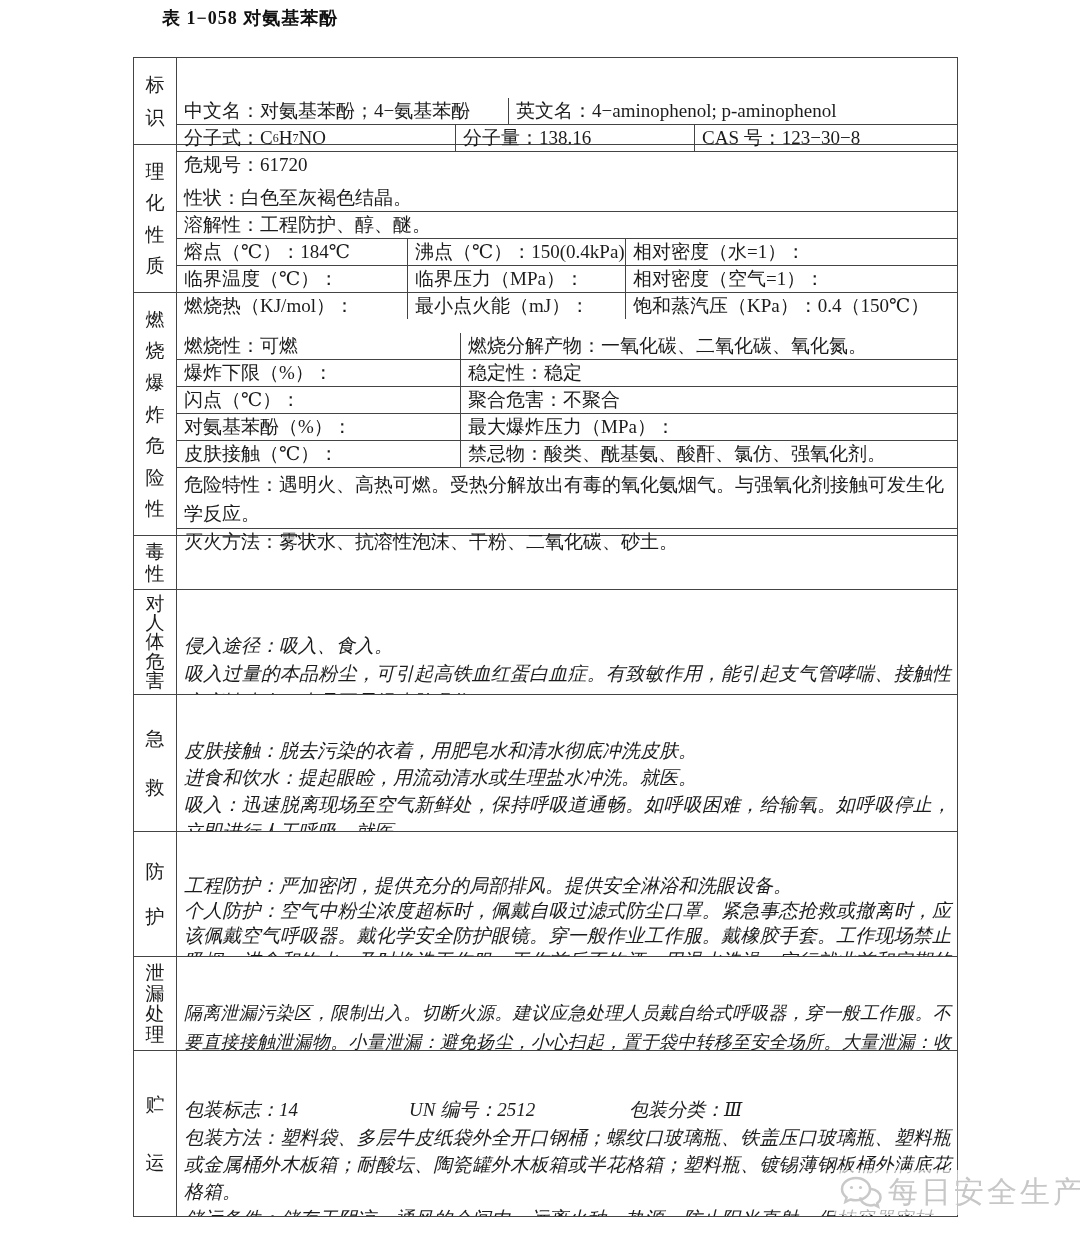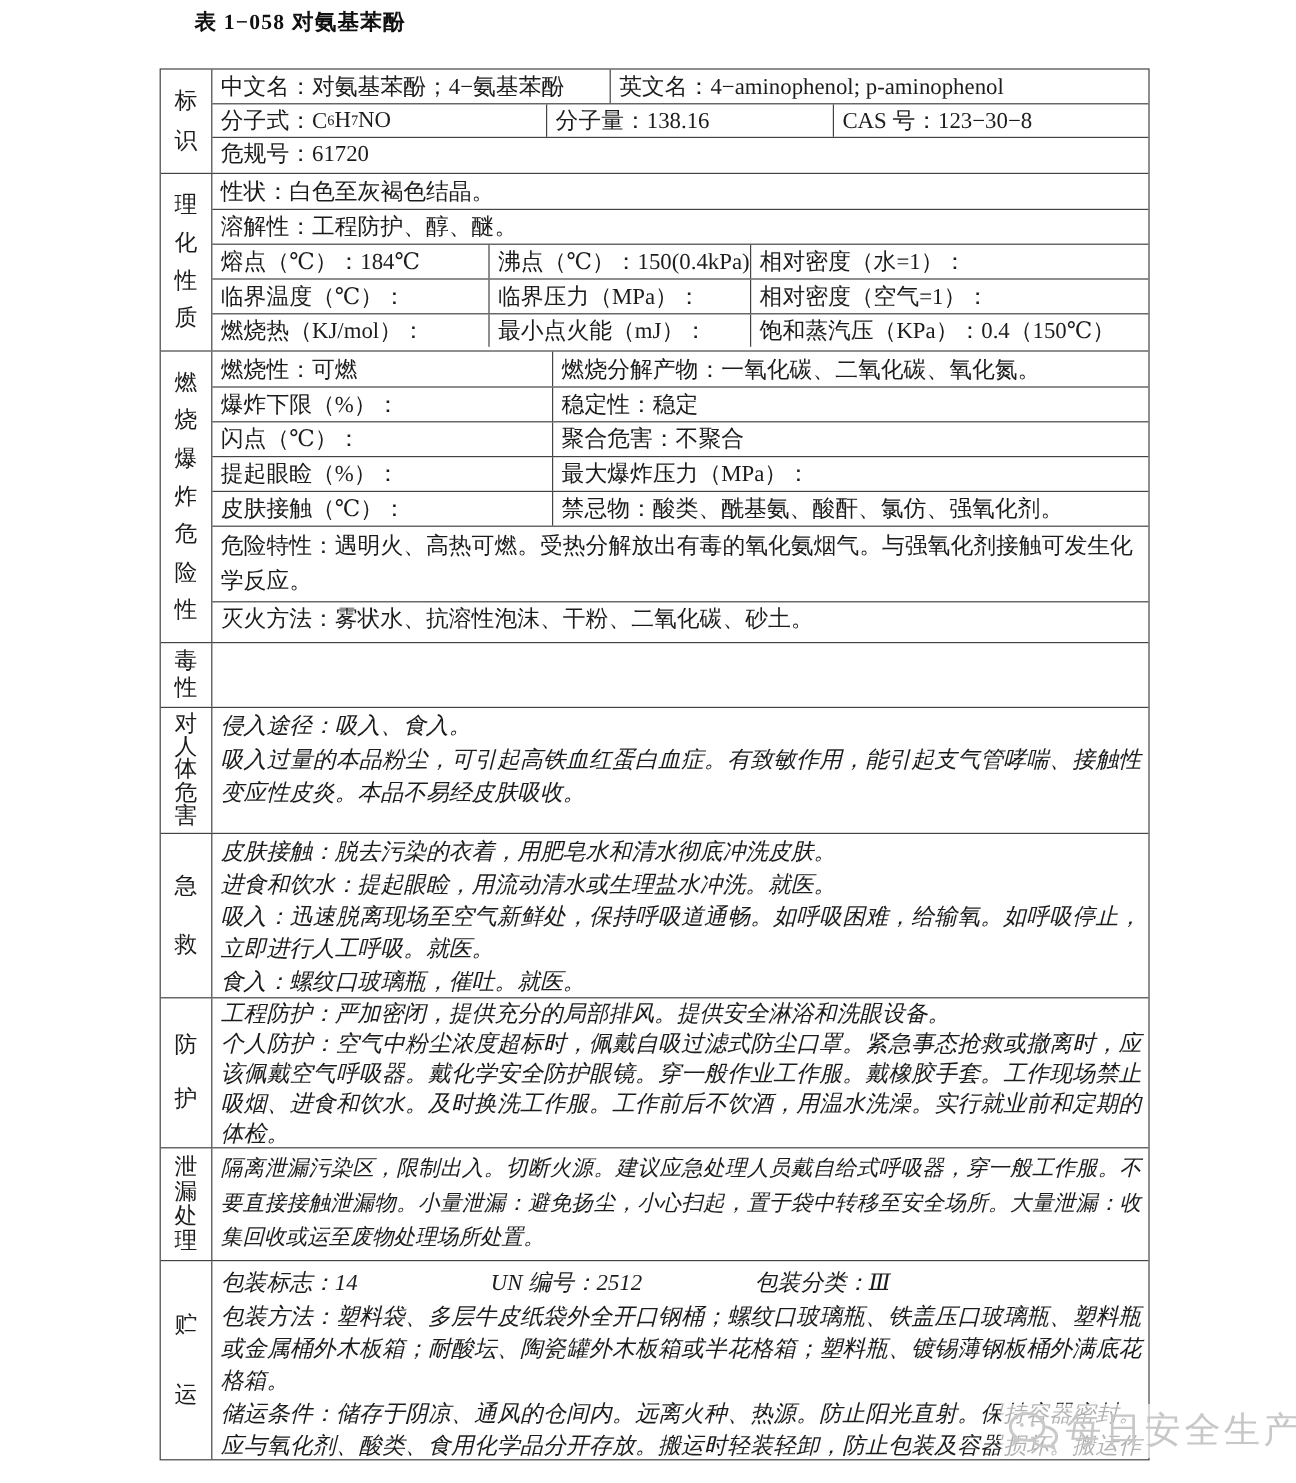--- a/index.html
+++ b/index.html
@@ -8,21 +8,21 @@
   .page { position: relative; width: 1080px; height: 1236px; background: #fff; overflow: hidden; }
   .title { position: absolute; left: 162px; top: 6px; font-size: 18px; font-weight: bold;
            letter-spacing: 1px; color: #111; }
   .msds-table { position: absolute; left: 133px; top: 57px; width: 825px;
                 border: 1px solid #444; background: #fff; font-size: 19px; }
   .section { display: flex; border-top: 1px solid #444; }
   .section:first-child { border-top: none; }
   .label-col { width: 43px; flex: 0 0 43px; border-right: 1px solid #444; display: flex; }
   .v-label { width: 100%; display: flex; flex-direction: column; justify-content: space-evenly;
              align-items: center; padding: 4px 0; font-size: 19px; line-height: 1; }
-  .content-col { flex: 1 1 auto; display: flex; flex-direction: column; min-width: 0; }
+  .content-col { flex: 1 1 auto; display: flex; flex-direction: column; min-width: 0; margin-top: 40px; }
   .r { display: flex; border-top: 1px solid #444; }
   .r:first-child { border-top: none; }
   .c { display: flex; align-items: center; padding-left: 7px; white-space: nowrap; overflow: hidden; }
   .c + .c { border-left: 1px solid #444; }
   .grow { flex: 1 1 auto; }
   .tall { align-items: flex-start; padding-top: 2px; white-space: normal; line-height: 29px; }
   .para-box { padding: 2px 6px 0 7px; overflow: hidden; font-style: italic; }
   .para { text-align: justify; text-justify: inter-ideograph; }
   sub { font-size: 12px; }
   .pack-row { display: flex; line-height: 29px; padding-top: 2px; }
@@ -123,21 +123,21 @@
         </div>
         <div class="r" style="height:29px">
           <div class="c" style="width:283px">爆炸下限（%）：</div>
           <div class="c grow">稳定性：稳定</div>
         </div>
         <div class="r" style="height:29px">
           <div class="c" style="width:283px">闪点（℃）：</div>
           <div class="c grow">聚合危害：不聚合</div>
         </div>
         <div class="r" style="height:29px">
-          <div class="c" style="width:283px">提起眼睑（%）：</div>
+          <div class="c" style="width:283px">对氨基苯酚（%）：</div>
           <div class="c grow">最大爆炸压力（MPa）：</div>
         </div>
         <div class="r" style="height:29px">
           <div class="c" style="width:283px">皮肤接触（℃）：</div>
           <div class="c grow">禁忌物：酸类、酰基氨、酸酐、氯仿、强氧化剂。</div>
         </div>
         <div class="r" style="height:63px">
           <div class="c grow tall">危险特性：遇明火、高热可燃。受热分解放出有毒的氧化氨烟气。与强氧化剂接触可发生化学反应。</div>
         </div>
         <div class="r" style="height:29px">

